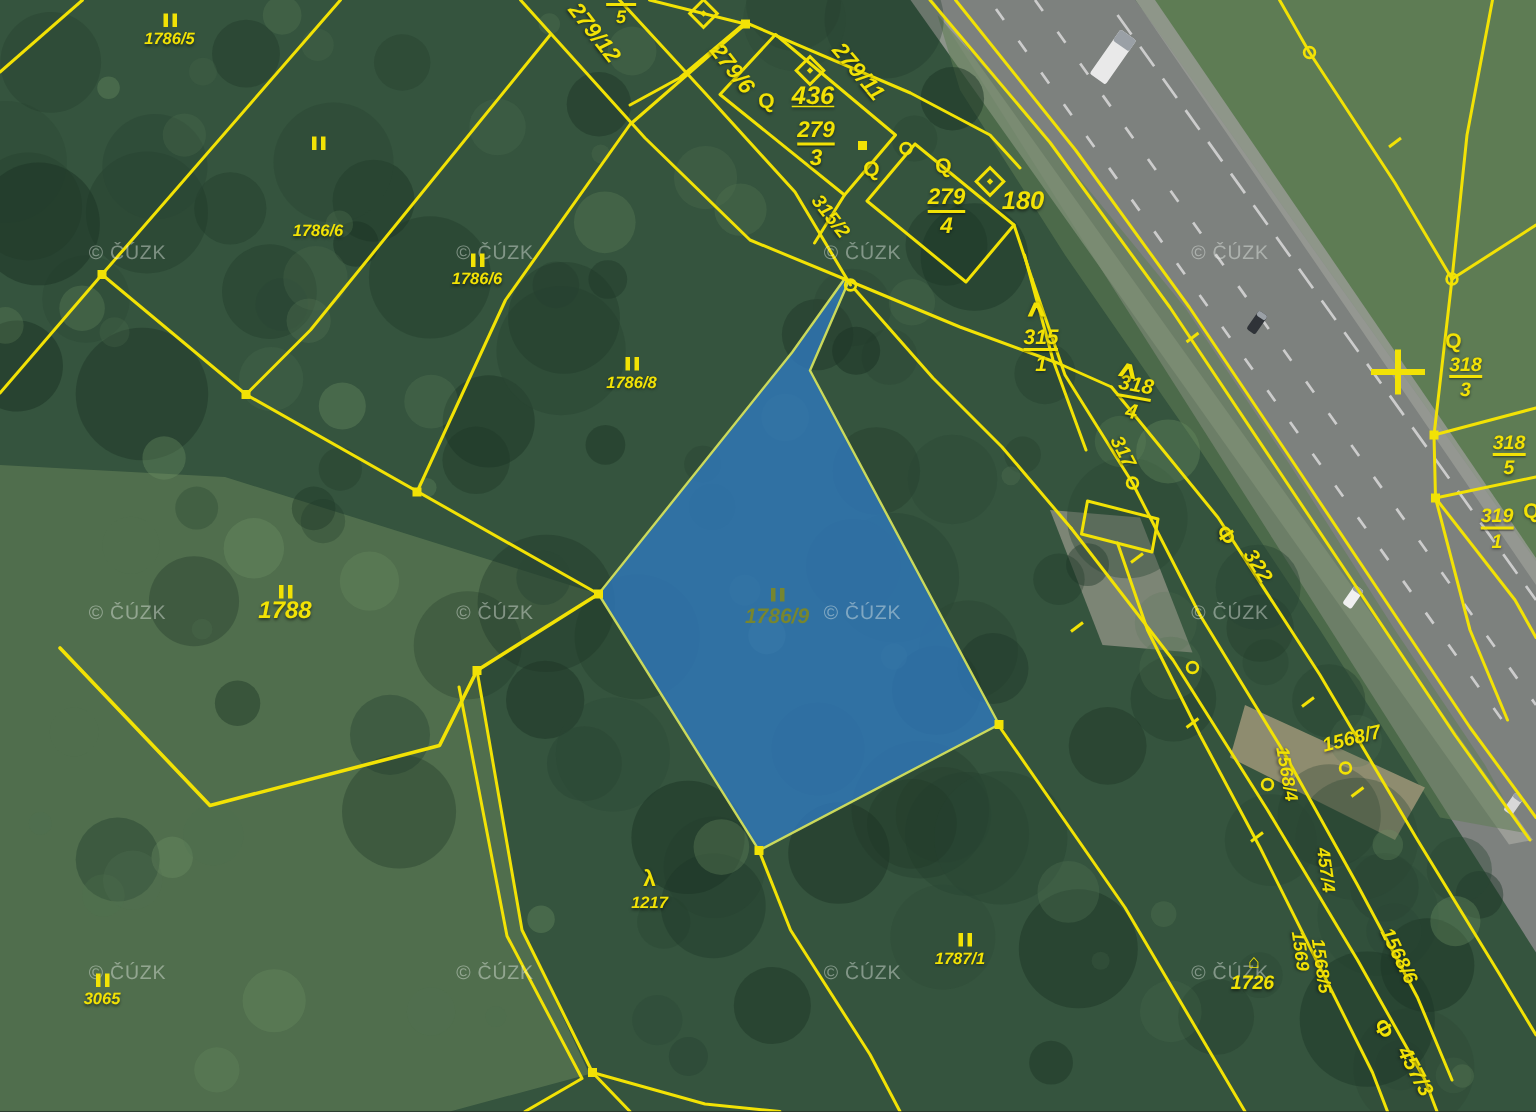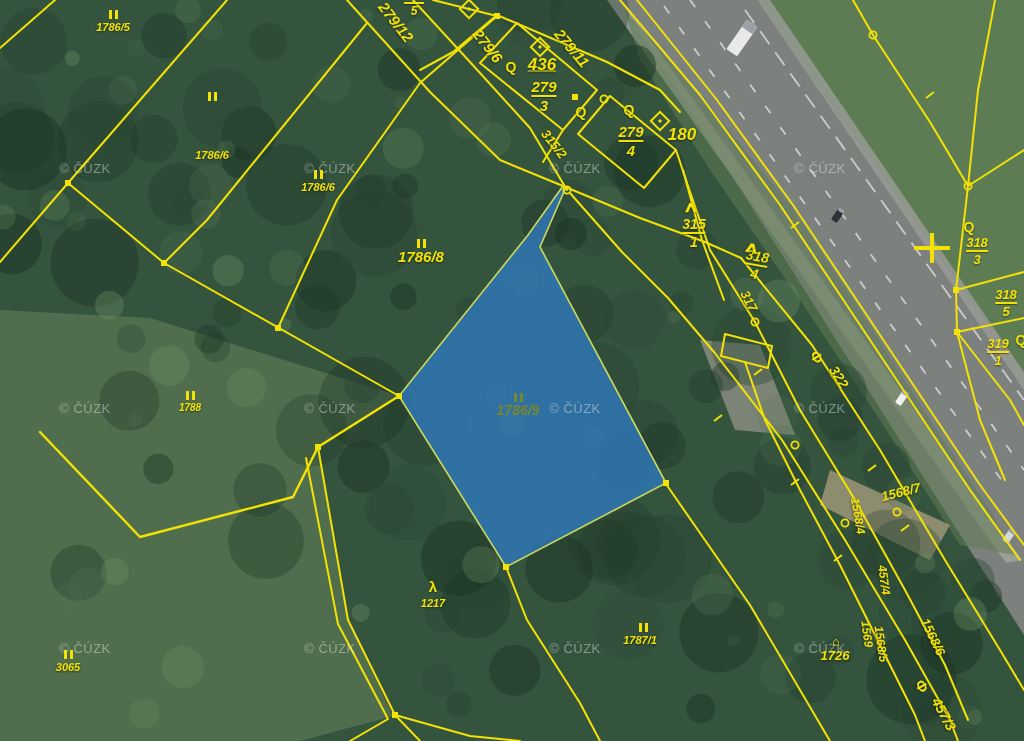--- a/index.html
+++ b/index.html
@@ -298,22 +298,22 @@
       <div class="wm" style="left: 330px; top: 408px; transform: translate(-50%, -50%);">© ČÚZK</div>
       <div class="wm" style="left: 575px; top: 408px; transform: translate(-50%, -50%);">© ČÚZK</div>
       <div class="wm" style="left: 820px; top: 408px; transform: translate(-50%, -50%);">© ČÚZK</div>
       <div class="wm" style="left: 85px; top: 648px; transform: translate(-50%, -50%);">© ČÚZK</div>
       <div class="wm" style="left: 330px; top: 648px; transform: translate(-50%, -50%);">© ČÚZK</div>
       <div class="wm" style="left: 575px; top: 648px; transform: translate(-50%, -50%);">© ČÚZK</div>
       <div class="wm" style="left: 820px; top: 648px; transform: translate(-50%, -50%);">© ČÚZK</div>
       <div class="lbl" style="left: 113px; top: 27px; font-size: 11px; transform: translate(-50%, -50%) rotate(0deg);">1786/5</div>
       <div class="lbl" style="left: 212px; top: 109px; font-size: 11px; transform: translate(-50%, -50%) rotate(0deg); margin-top: 46px;">1786/6</div>
       <div class="lbl" style="left: 318px; top: 187px; font-size: 11px; transform: translate(-50%, -50%) rotate(0deg);">1786/6</div>
-      <div class="lbl" style="left: 421px; top: 256px; font-size: 15px; transform: translate(-50%, -50%) rotate(0deg); text-align: center;">1786/8</div>
-      <div class="lbl" style="left: 190px; top: 408px; font-size: 10px; transform: translate(-50%, -50%) rotate(0deg); font-style: italic;">1788</div>
+      <div class="lbl" style="left: 421px; top: 256px; font-size: 11px; transform: translate(-50%, -50%) rotate(0deg); text-align: center;">1786/8</div>
+      <div class="lbl" style="left: 190px; top: 408px; font-size: 16px; transform: translate(-50%, -50%) rotate(0deg); font-style: italic;">1788</div>
       <div class="lbl hl" style="left: 518px; top: 410px; font-size: 14px; transform: translate(-50%, -50%) rotate(0deg);">1786/9</div>
       <div class="lbl" style="left: 68px; top: 667px; font-size: 11px; transform: translate(-50%, -50%) rotate(0deg);">3065</div>
       <div class="lbl" style="left: 433px; top: 603px; font-size: 11px; transform: translate(-50%, -50%) rotate(0deg);">1217</div>
       <div class="lbl" style="left: 640px; top: 640px; font-size: 11px; transform: translate(-50%, -50%) rotate(0deg);">1787/1</div>
       <div class="lbl" style="left: 835px; top: 655px; font-size: 13px; transform: translate(-50%, -50%) rotate(0deg);">1726</div>
       <div class="lbl" style="left: 542px; top: 64px; font-size: 17px; transform: translate(-50%, -50%) rotate(0deg); text-decoration: underline;">436</div>
       <div class="lbl" style="left: 682px; top: 134px; font-size: 17px; transform: translate(-50%, -50%) rotate(0deg);">180</div>
       <div class="lbl" style="left: 396px; top: 22px; font-size: 15px; transform: translate(-50%, -50%) rotate(52deg);">279/12</div>
       <div class="lbl" style="left: 488px; top: 46px; font-size: 15px; transform: translate(-50%, -50%) rotate(52deg);">279/6</div>
       <div class="lbl" style="left: 572px; top: 48px; font-size: 15px; transform: translate(-50%, -50%) rotate(50deg);">279/11</div>

